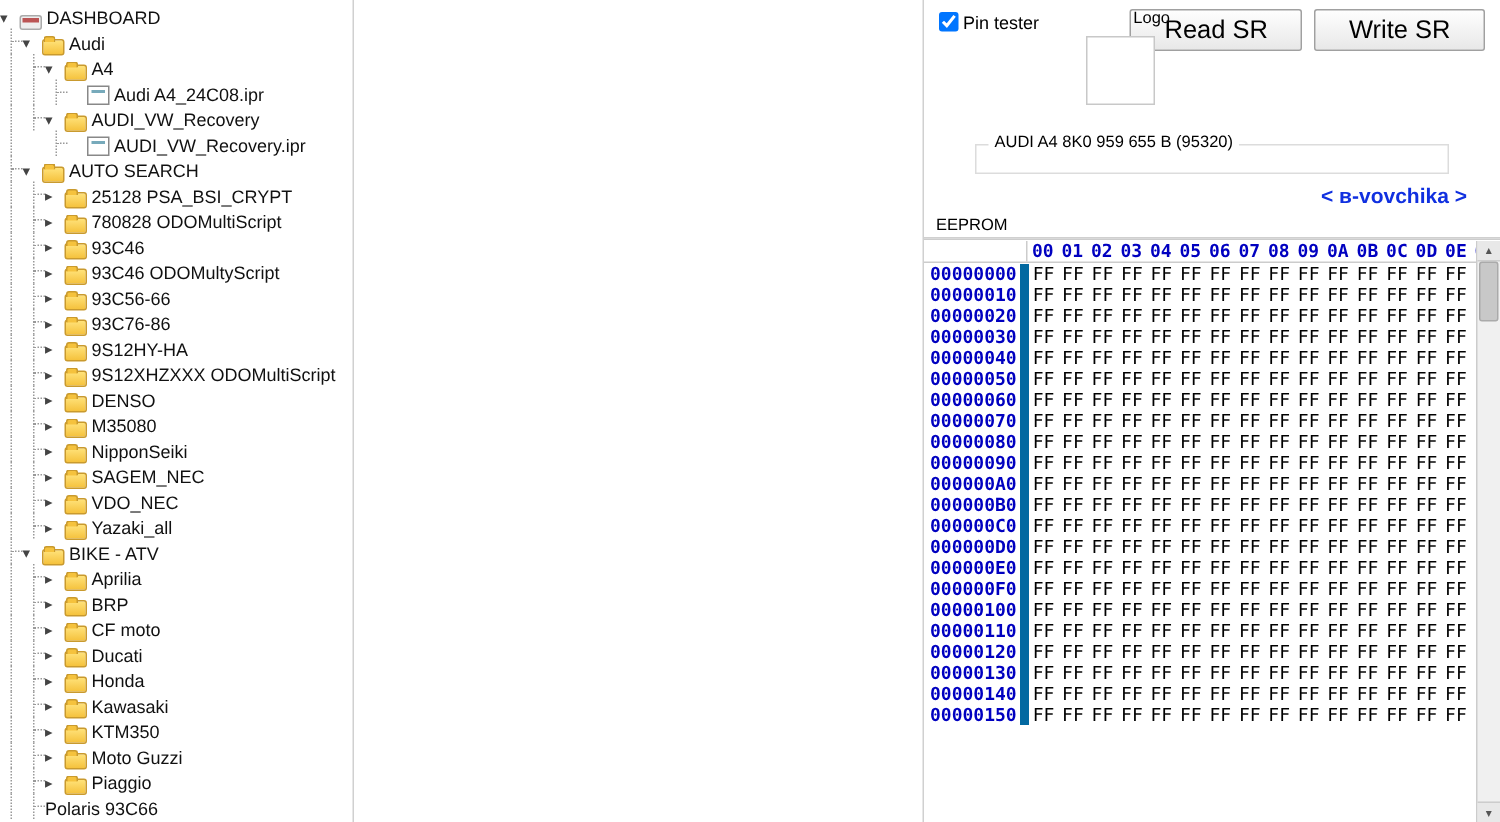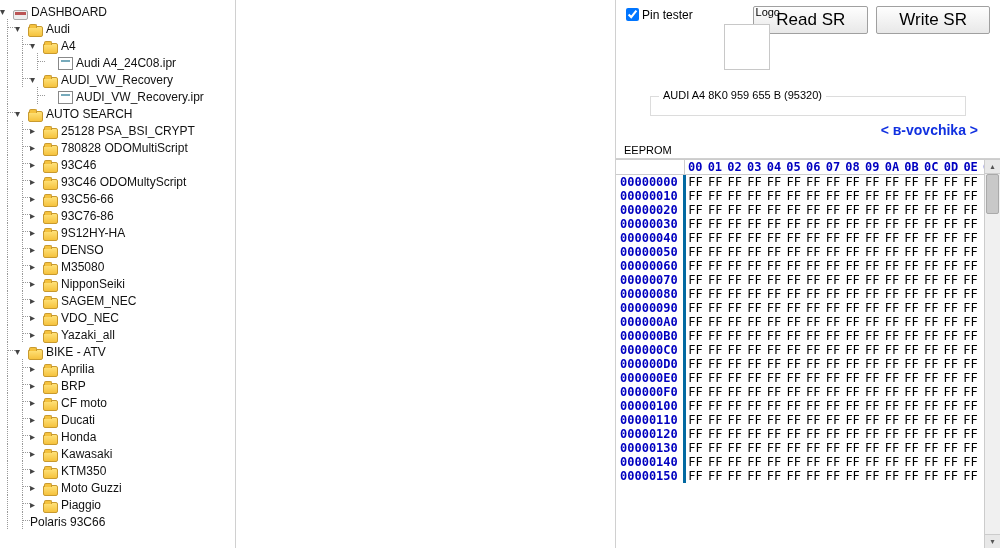--- a/index.html
+++ b/index.html
@@ -40,21 +40,21 @@
 .crashbtn.erase{color:#c00000}
 .sel{border:1px solid #a0a0a0;padding:2px 24px 2px 6px;font-size:11px;background:#fff;position:relative;cursor:pointer}
 .sel::after{content:"▾";position:absolute;right:5px;top:2px;font-size:9px;color:#555}
 .credit{text-align:right;font-size:14px;color:#1030e0;font-weight:bold;margin-right:12px;margin-top:6px}
 .eeprom-lbl{font-size:11px;padding:2px 8px;border-bottom:1px solid #d0d0d0}
 .hexwrap{flex:1;overflow:auto;border-top:1px solid #ccc;position:relative}
 .hexhead{display:flex;font-family:Consolas,monospace;font-size:12px;font-weight:bold;color:#0000c0;border-bottom:1px solid #ccc;background:#fff;position:sticky;top:0}
 .hexhead .addr{width:74px;border-right:1px solid #ccc}
 .hexhead .hc{width:21px;text-align:center}
 .hexrow{display:flex;font-family:Consolas,monospace;font-size:12px}
-.hexrow .addr{width:74px;color:#0000c0;font-weight:bold;padding-left:4px;border-right:3px solid #0369a1}
+.hexrow .addr{width:74px;color:#0000c0;font-weight:bold;padding-left:4px;border-right:6px solid #0369a1}
 .hexrow .hv{width:21px;text-align:center;color:#000}
 .vscroll{position:absolute;right:0;top:0;bottom:0;width:16px;background:#f0f0f0;border-left:1px solid #ccc}
 .vscroll .thumb{position:absolute;left:1px;right:1px;top:14px;height:40px;background:#c8c8c8;border:1px solid #aaa;border-radius:2px}
 .vscroll .ar{position:absolute;left:0;right:0;height:14px;background:#e8e8e8;text-align:center;font-size:8px;line-height:14px;color:#555}
 .vscroll .ar.up{top:0;border-bottom:1px solid #ccc}
 .vscroll .ar.dn{bottom:0;border-top:1px solid #ccc}
 </style>
 </head>
 <body>
 
@@ -149,20 +149,27 @@
           <span class="tw col"></span>
           <span class="ic fold"></span>
           <span class="lbl">93C76-86</span>
         </div>
         <div class="node">
           <span class="sp l"></span>
           <span class="sp l h"></span>
           <span class="tw col"></span>
           <span class="ic fold"></span>
           <span class="lbl">9S12HY-HA</span>
+        </div>
+        <div class="node">
+          <span class="sp l"></span>
+          <span class="sp l h"></span>
+          <span class="tw col"></span>
+          <span class="ic fold"></span>
+          <span class="lbl">9S12XHZXXX ODOMultiScript</span>
         </div>
         <div class="node">
           <span class="sp l"></span>
           <span class="sp l h"></span>
           <span class="tw col"></span>
           <span class="ic fold"></span>
           <span class="lbl">DENSO</span>
         </div>
         <div class="node">
           <span class="sp l"></span>

